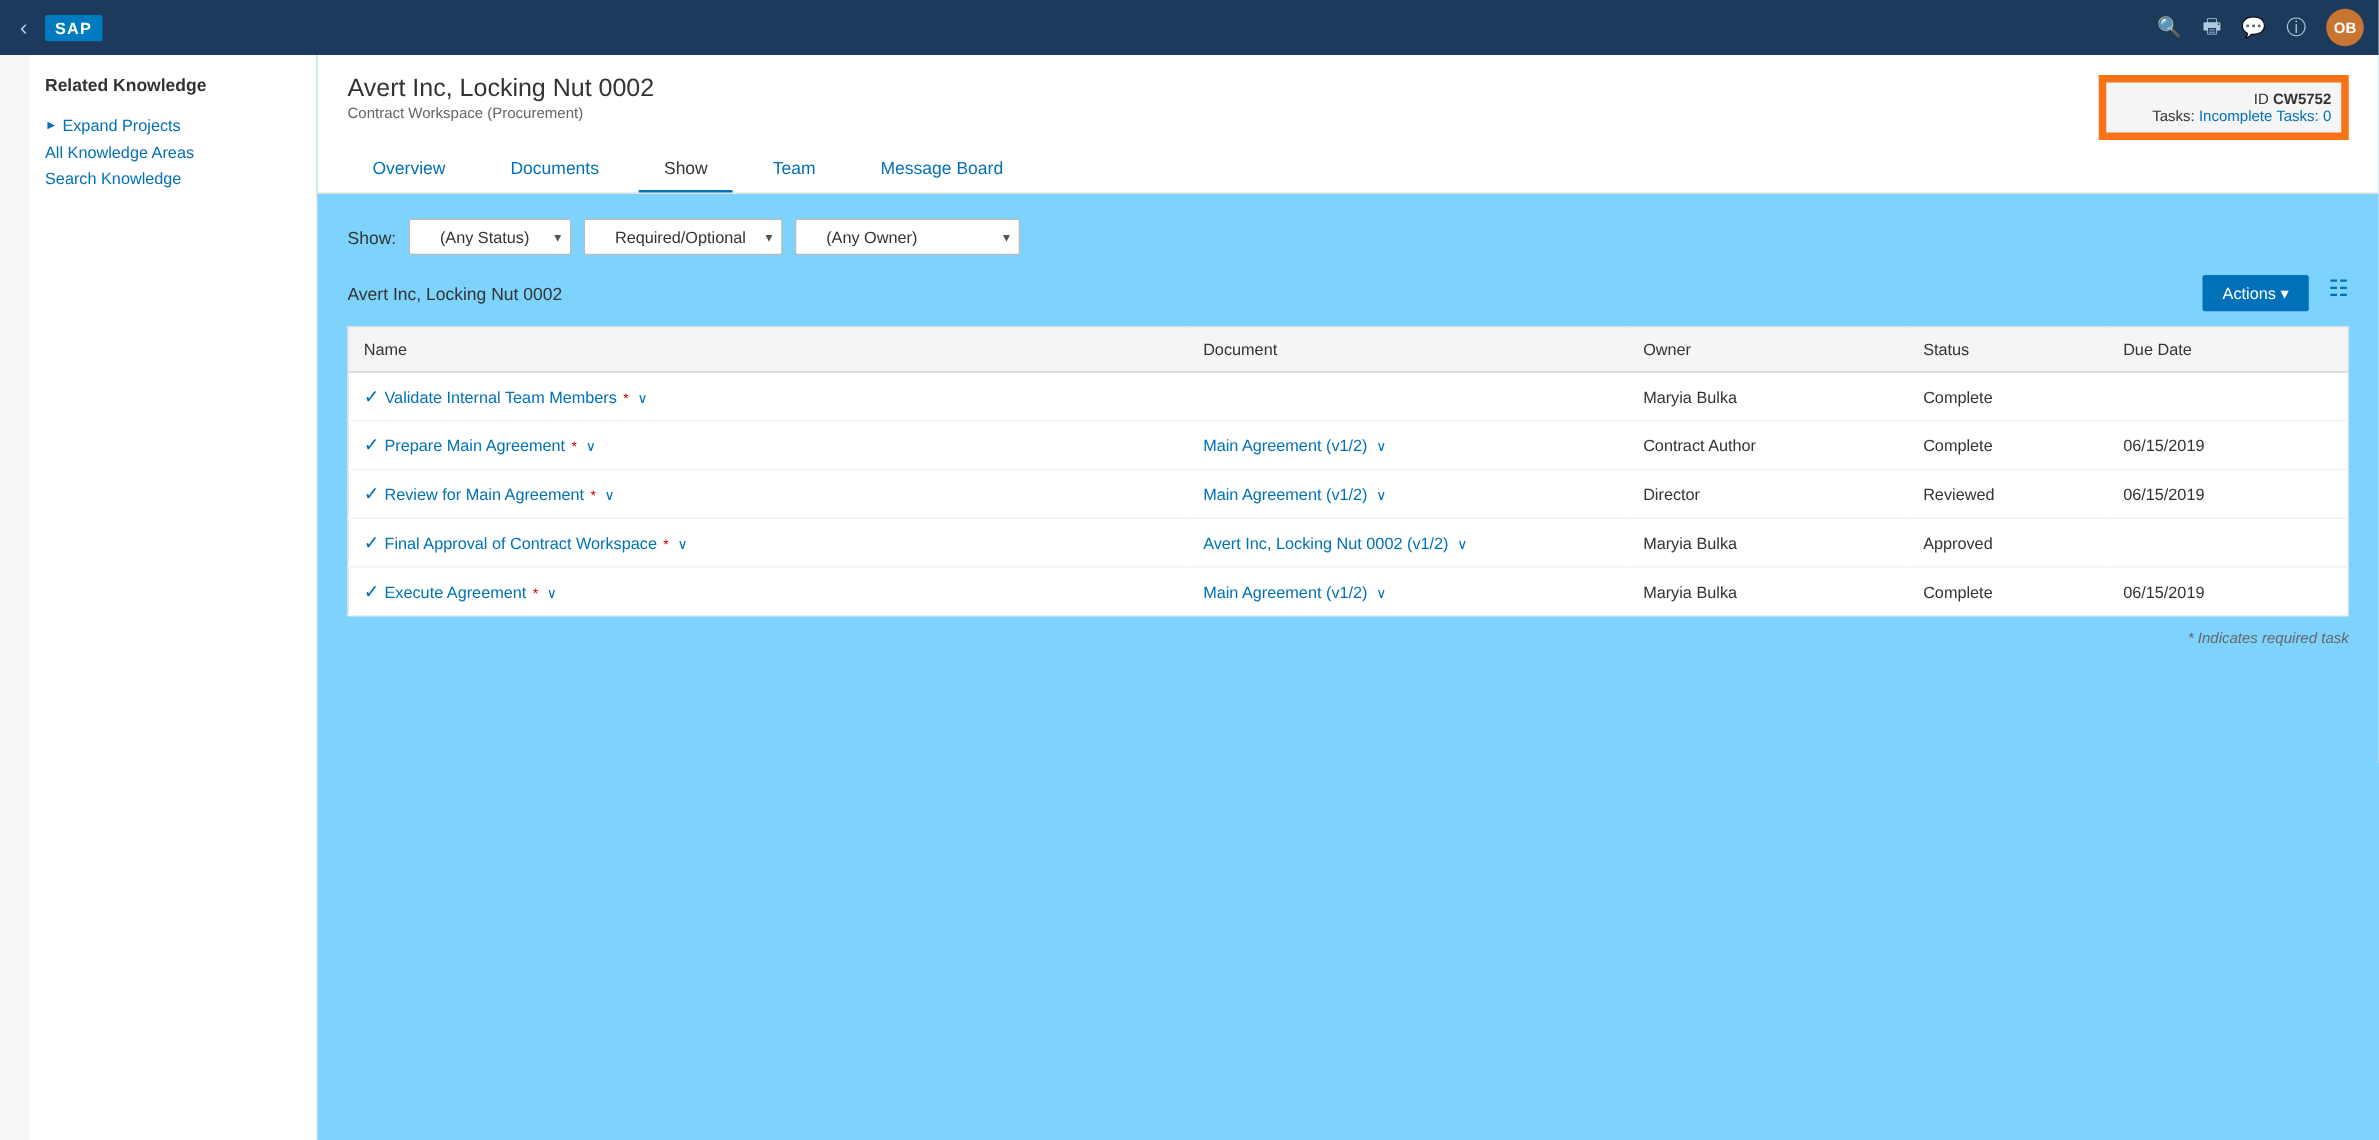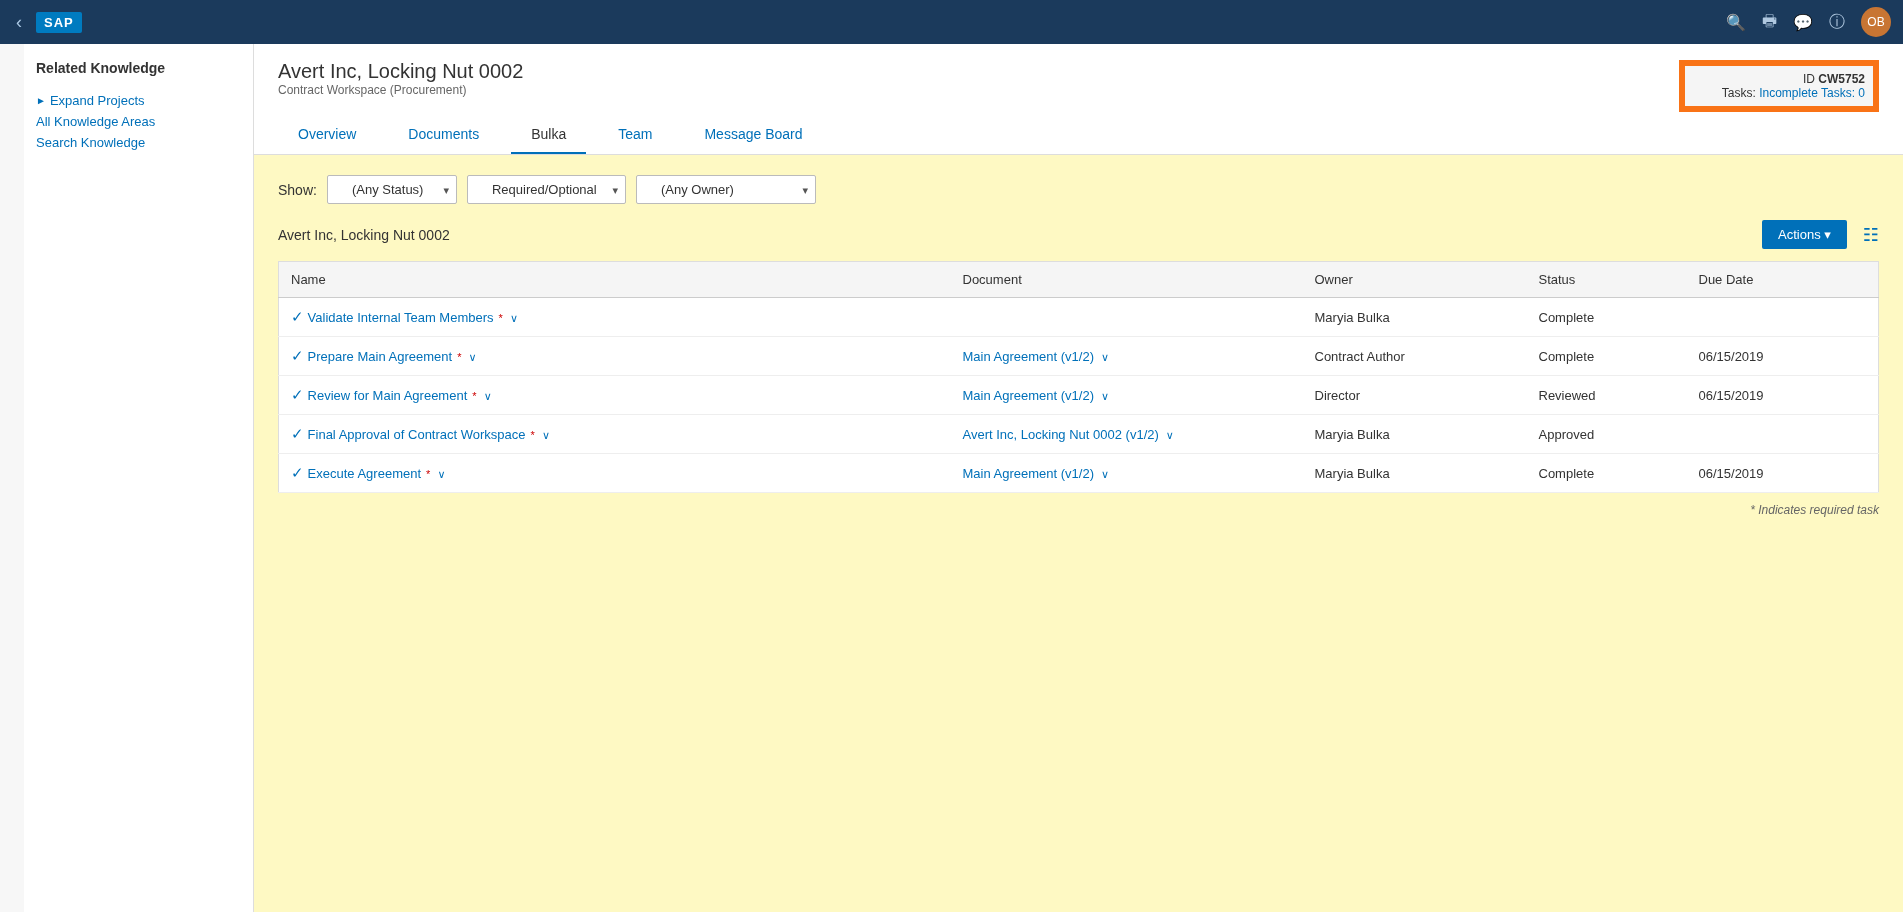--- a/index.html
+++ b/index.html
@@ -41,21 +41,21 @@
     .avatar {
       background: #c87533;
       color: white;
       border-radius: 50%;
       width: 30px;
       height: 30px;
       display: flex;
       align-items: center;
       justify-content: center;
       font-size: 12px;
-      font-weight: normal;
+      font-weight: bold;
       cursor: pointer;
     }
 
     
     .app-body { display: flex; height: calc(100vh - 44px); }
 
     
     .sidebar {
       width: 230px;
       background: white;
@@ -77,21 +77,21 @@
       padding: 3px 0;
       display: flex;
       align-items: center;
       gap: 4px;
     }
     .sidebar-arrow { font-size: 10px; color: #0070b9; }
 
     
     .main-content {
       flex: 1;
-      background: #fef9c3;
+      background: #7dd3fc;
       overflow-y: auto;
     }
 
     
     .page-header {
       background: white;
       padding: 16px 24px 0 24px;
       border-bottom: 1px solid #ddd;
     }
     .header-top {
@@ -209,21 +209,21 @@
       gap: 6px;
     }
     .grid-icon {
       color: #0070b9;
       font-size: 18px;
       cursor: pointer;
       margin-left: 8px;
     }
     .header-right {
       display: flex;
-      align-items: center;
+      align-items: flex-start;
       gap: 8px;
     }
 
     
     .task-table {
       background: white;
       border: 1px solid #ddd;
       width: 100%;
       border-collapse: collapse;
     }
@@ -333,21 +333,21 @@
           <span class="id-val">CW5752</span>
           <br>
           <span>Tasks:</span>
           <span class="incomplete-tasks">Incomplete Tasks: 0</span>
         </div>
       </div>
 
       <div class="tabs">
         <div class="tab">Overview</div>
         <div class="tab">Documents</div>
-        <div class="tab active">Bulka</div>
+        <div class="tab active">Show</div>
         <div class="tab">Team</div>
         <div class="tab">Message Board</div>
       </div>
     </div>
 
     <div class="content-area">
 
       <div class="filter-row">
         <span class="filter-label">Show:</span>
         <div class="select-wrapper">

